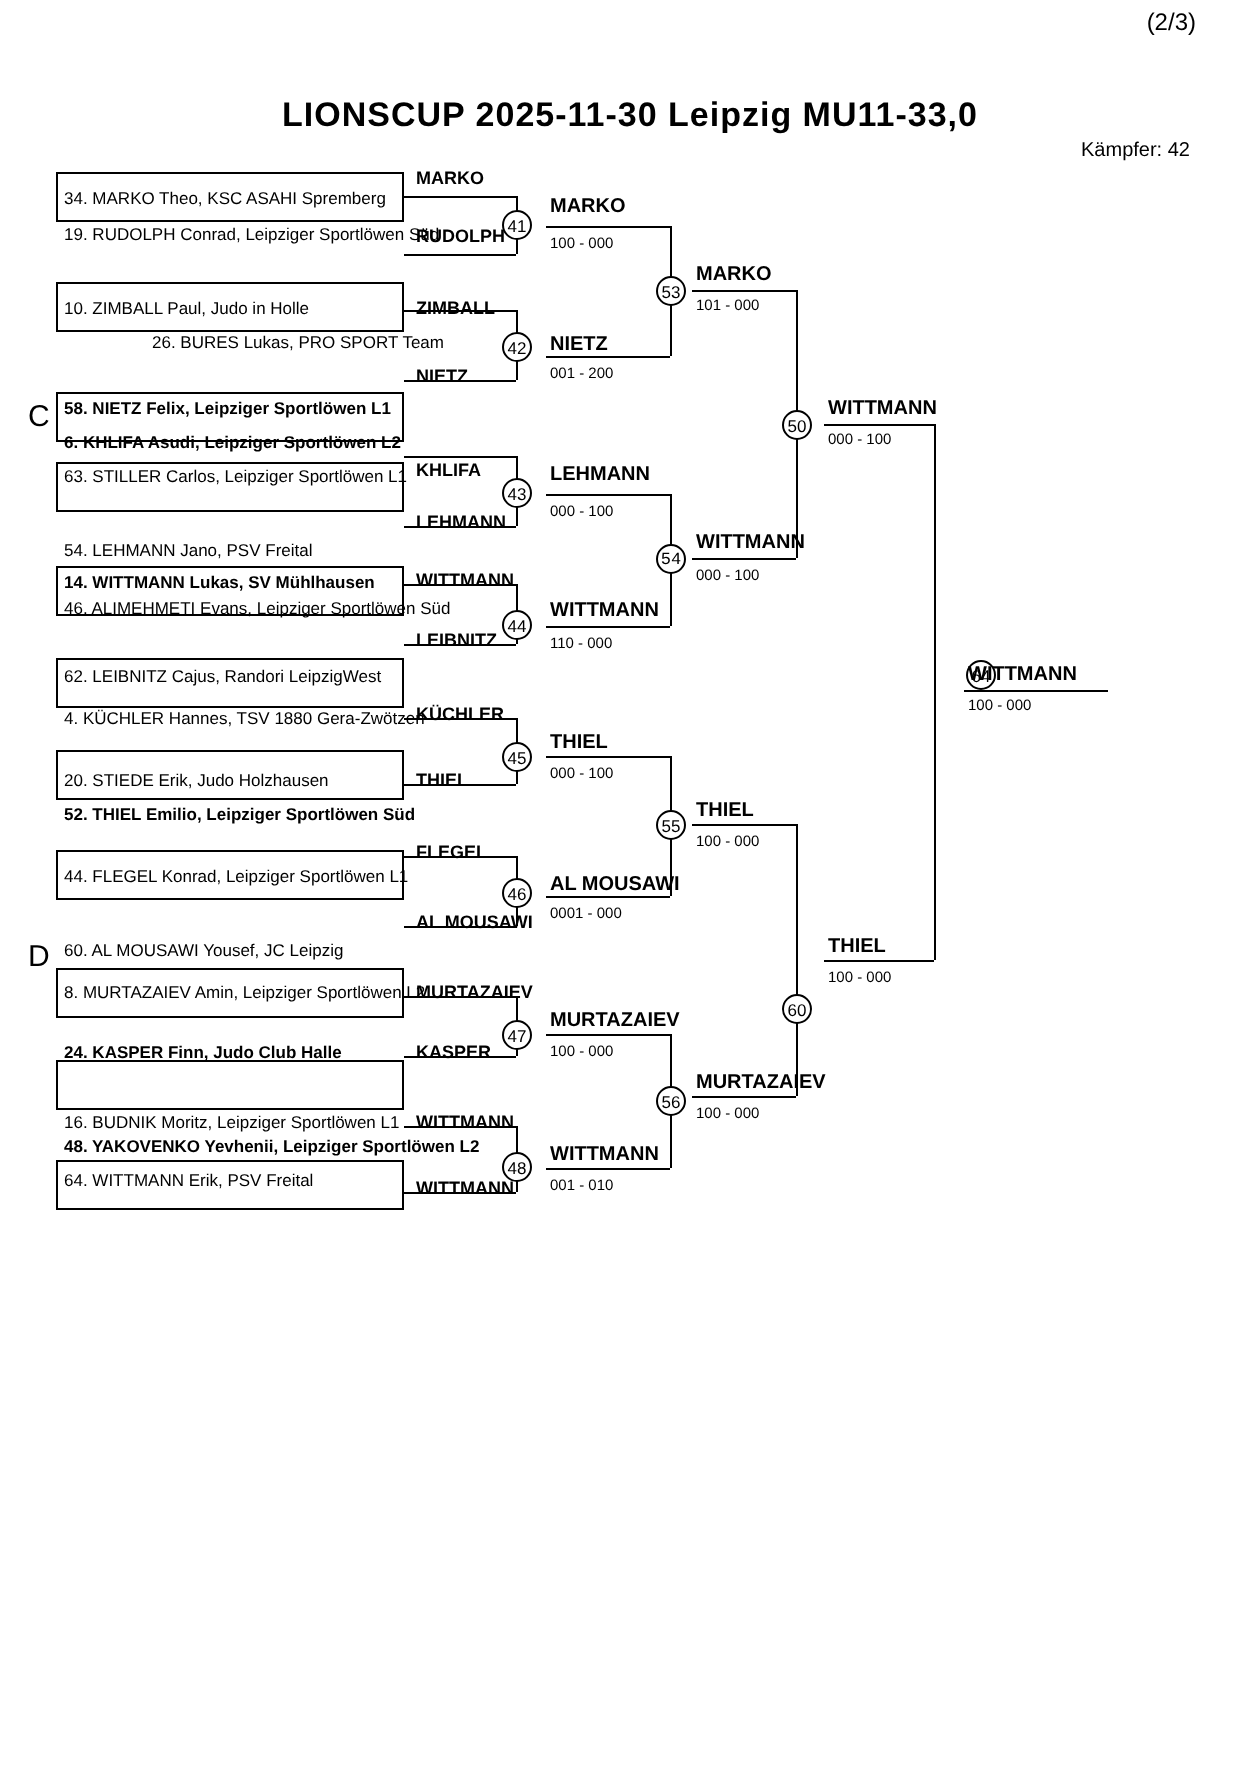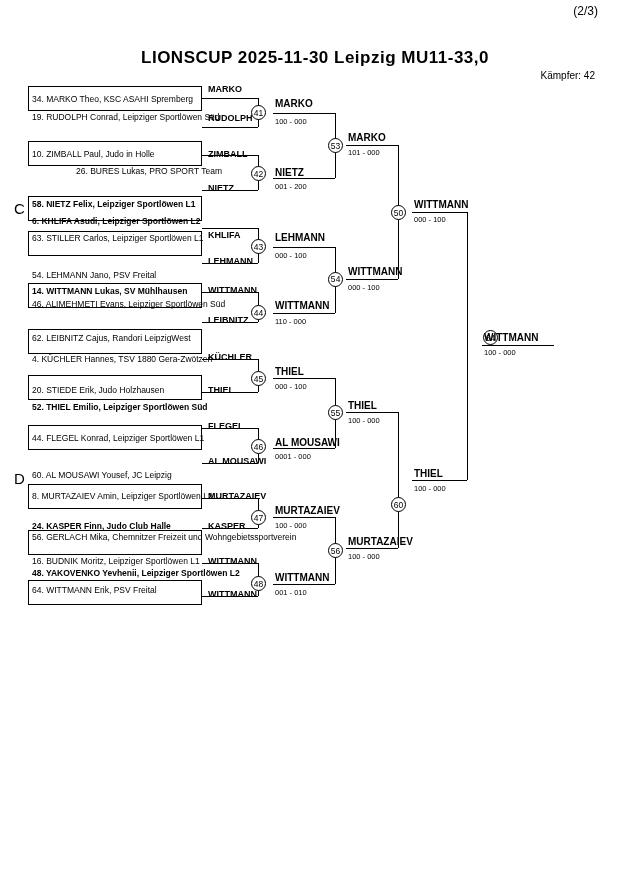--- a/index.html
+++ b/index.html
@@ -80,21 +80,20 @@
 
   <div class="nbox" style="left:28px;top:425px;"></div>
   <div class="nline" style="left:32px;top:433px;">44. FLEGEL Konrad, Leipziger Sportlöwen L1</div>
   <div class="nline" style="left:32px;top:470px;">60. AL MOUSAWI Yousef, JC Leipzig</div>
 
   <div class="nbox" style="left:28px;top:484px;"></div>
   <div class="nline" style="left:32px;top:491px;">8. MURTAZAIEV Amin, Leipziger Sportlöwen L2</div>
   <div class="nline b" style="left:32px;top:521px;">24. KASPER Finn, Judo Club Halle</div>
 
   <div class="nbox" style="left:28px;top:530px;"></div>
-  <div class="nline" style="left:32px;top:532px;">56. GERLACH Mika, Chemnitzer Freizeit und Wohngebietssportverein</div>
   <div class="nline" style="left:32px;top:556px;">16. BUDNIK Moritz, Leipziger Sportlöwen L1</div>
 
   <div class="nbox" style="left:28px;top:580px;"></div>
   <div class="nline b" style="left:32px;top:568px;">48. YAKOVENKO Yevhenii, Leipziger Sportlöwen L2</div>
   <div class="nline" style="left:32px;top:585px;">64. WITTMANN Erik, PSV Freital</div>
 
   <div class="wlabel" style="left:208px;top:84px;">MARKO</div>
   <div class="wlabel" style="left:208px;top:113px;">RUDOLPH</div>
   <div class="wlabel" style="left:208px;top:149px;">ZIMBALL</div>
   <div class="wlabel" style="left:208px;top:183px;">NIETZ</div>

